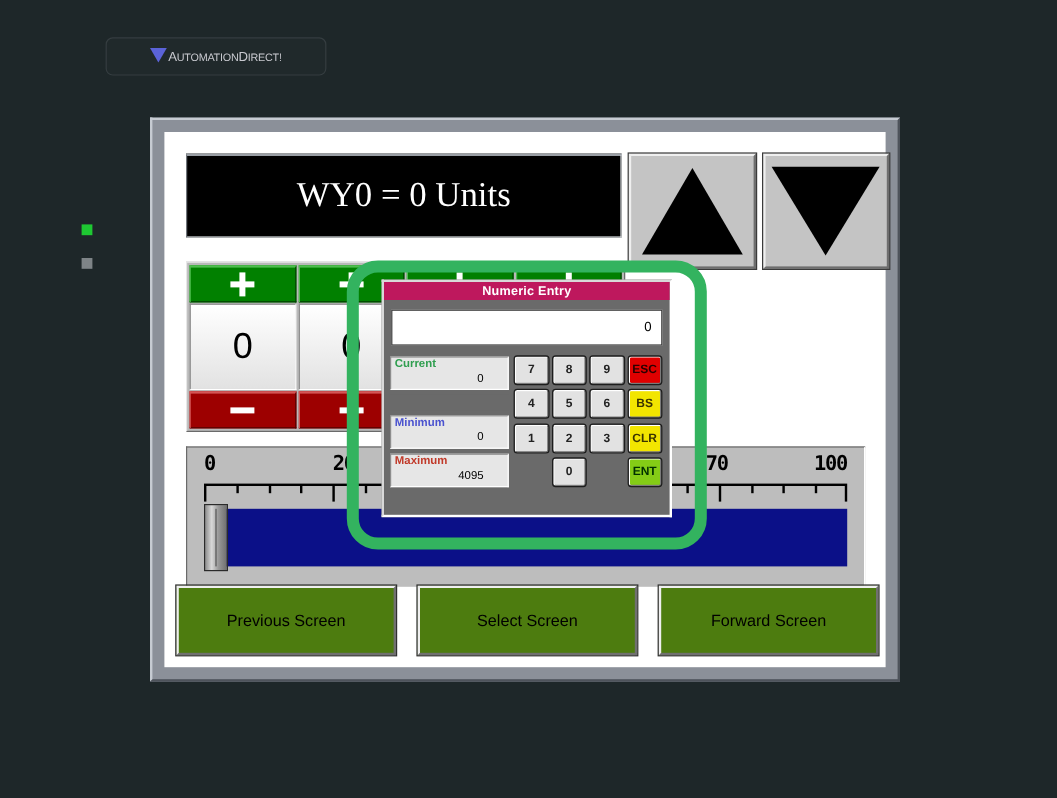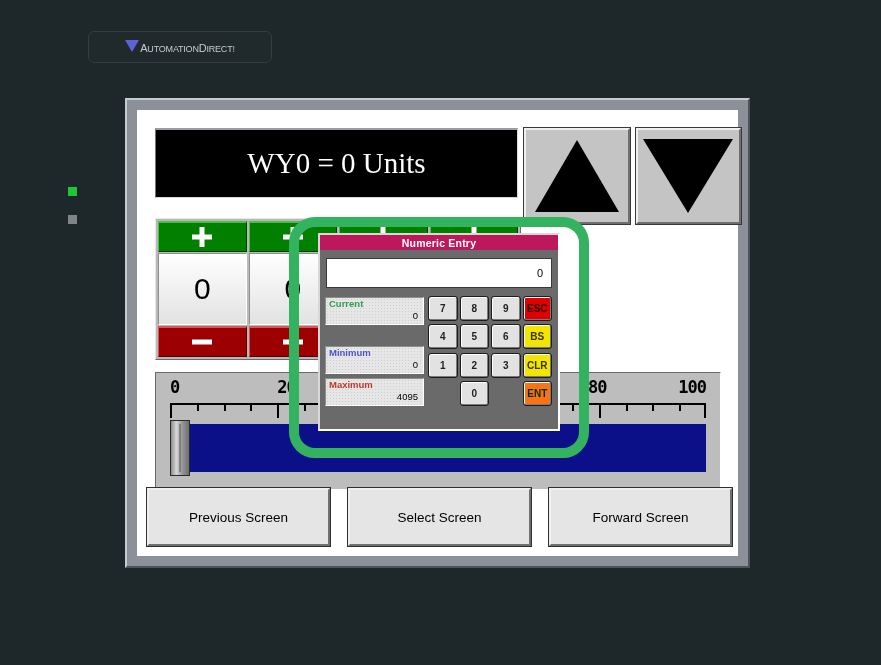--- a/index.html
+++ b/index.html
@@ -271,21 +271,21 @@
   
   .navbar {
     position: absolute;
     left: 10px; bottom: 10px;
     width: 585px; height: 58px;
     display: flex;
     gap: 18px;
   }
   .nav-btn {
     flex: 1;
-    background: #e5e5e5;
+    background: #4d7c0f;
     border-top: 2px solid #efefef;
     border-left: 2px solid #efefef;
     border-right: 2px solid #707070;
     border-bottom: 2px solid #707070;
     outline: 1px solid #2f2f2f;
     display: flex;
     align-items: center;
     justify-content: center;
     font-size: 13.5px;
     color: #000;
@@ -348,21 +348,21 @@
     gap: 5px;
   }
   .dlg-left { width: 99px; display: flex; flex-direction: column; gap: 4px; }
   .field {
     background: #e6e6e6;
     border-top: 1px solid #8d8d8d;
     border-left: 1px solid #8d8d8d;
     border-right: 1px solid #ffffff;
     border-bottom: 1px solid #ffffff;
     box-sizing: border-box;
-    padding: 0 5px 2px 3px;
+    padding: 0 20px 2px 3px;
     background-image: radial-gradient(#cfcfcf 0.5px, transparent 0.5px);
     background-size: 3px 3px;
   }
   .field .lbl {
     font-size: 9.5px;
     font-weight: bold;
     line-height: 12px;
   }
   .field .lbl.cur { color: #2f9e4f; }
   .field .lbl.min { color: #4b53cf; }
@@ -395,21 +395,21 @@
     border-right: 1px solid #7a7a7a;
     border-bottom: 1px solid #7a7a7a;
     outline: 1px solid #1d1d1d;
     color: #222;
     border-radius: 2px;
   }
   .key.blank { background: transparent; border: none; outline: none; }
   .key.esc { background: #e00000; color: #2b0000; }
   .key.bs  { background: #f2e500; color: #3a3400; }
   .key.clr { background: #f2e500; color: #3a3400; }
-  .key.ent { background: #f97316; color: #003000; }
+  .key.ent { background: #84cc16; color: #003000; }
 </style>
 </head>
 <body>
 
 <div class="logo-bar">
   <span class="logo-chevron"></span>
   <span class="logo-text"><span class="cap">A</span><span>utomation</span><span class="cap">D</span><span>irect</span><span class="logo-tail">!</span></span>
 </div>
 
 <div class="ind green"></div>
@@ -467,21 +467,21 @@
         <div class="btn-minus">
             <span class="sym-minus"></span>
           </div>
       </div>
     </div>
 
     <div class="gauge">
       <div class="scale-labels">
         <span style="left:0%">0</span>
         <span style="left:20%">20</span>
-        <span style="left:78%">80</span>
+        <span style="left:78%">70</span>
         <span style="right:0%">100</span>
       </div>
       <div class="ticks">
         <i class="maj" style="left:0%"></i>
         <i class="min" style="left:5%"></i>
         <i class="min" style="left:10%"></i>
         <i class="min" style="left:15%"></i>
         <i class="maj" style="left:20%"></i>
         <i class="min" style="left:25%"></i>
         <i class="min" style="left:30%"></i>

